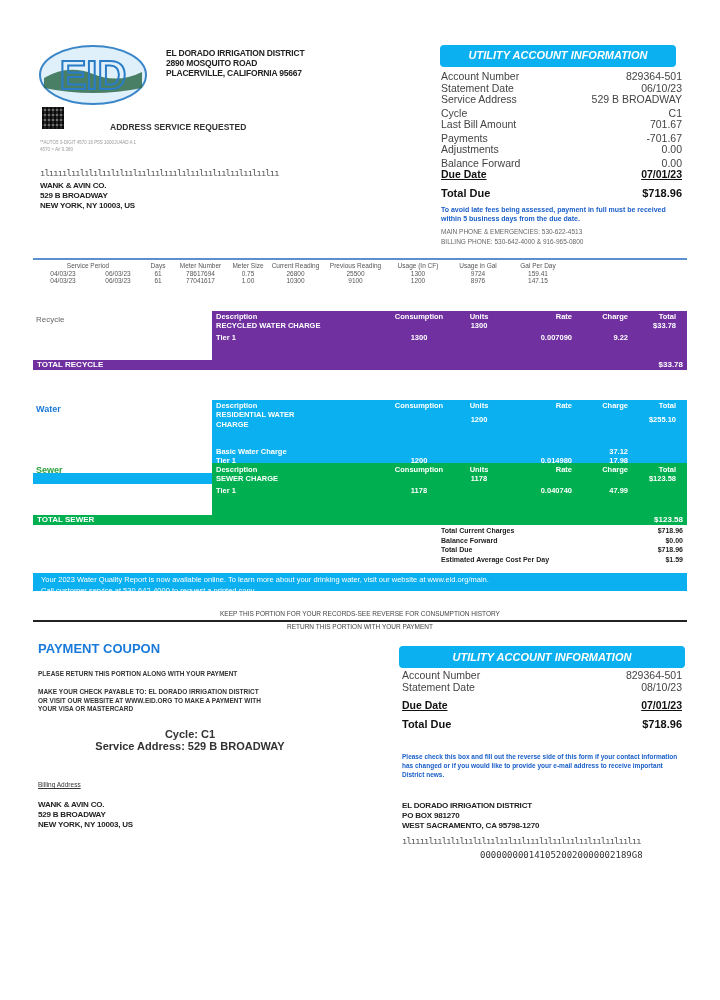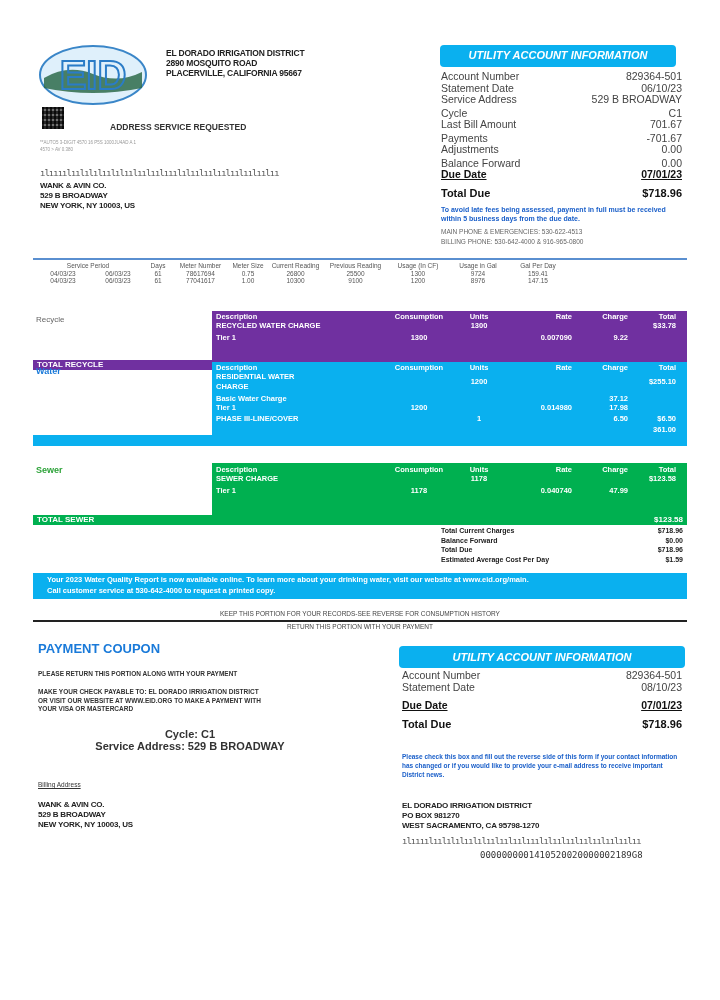--- a/index.html
+++ b/index.html
@@ -33,21 +33,21 @@
   .sect .panel { position: absolute; left: 179px; right: 0; top: 0; color: #fff; font-size: 7.5px; font-weight: bold; }
   .row { display: grid; grid-template-columns: 168px 70px 50px 68px 56px 48px; line-height: 9px; padding: 0 4px; }
   .row > span:nth-child(n+2) { text-align: right; }
   .row > span:nth-child(3) { text-align: center; }
   .row > span:nth-child(2) { text-align: center; }
   .sect .bar { position: absolute; left: 0; right: 0; color: #fff; font-size: 8px; font-weight: bold; padding: 0 4px; display: flex; justify-content: space-between; height: 10px; line-height: 10px; }
 
   .summary { font-size: 7px; font-weight: bold; color: #222; }
   .summary .s { display: flex; justify-content: space-between; line-height: 9.5px; }
 
-  .banner { left: 33px; top: 573px; width: 654px; height: 26px; background: #0ab0ef; color: #fff; font-size: 7.5px; font-weight: bold; padding: 2px 14px; line-height: 10.5px; }
+  .banner { left: 33px; top: 573px; width: 654px; height: 18px; background: #0ab0ef; color: #fff; font-size: 7.5px; font-weight: normal; padding: 2px 8px; line-height: 10.5px; }
   .tear { font-size: 6.5px; color: #444; text-align: center; width: 654px; left: 33px; }
   .divider { left: 33px; top: 620px; width: 654px; height: 2px; background: #222; }
 
   .pc-title { left: 38px; top: 641px; font-size: 13px; font-weight: bold; color: #1a7ad9; }
   .pc-txt { font-size: 6.5px; font-weight: bold; color: #333; line-height: 8.5px; }
   .center-info { left: 40px; width: 300px; text-align: center; font-size: 11px; font-weight: bold; color: #333; line-height: 12px; }
 </style>
 </head>
 <body>
 
@@ -187,40 +187,40 @@
         <span>9.22</span>
         <span></span>
       </div>
   </div>
   <div class="bar" style="top:49px;background:#7030a0;">
       <span>TOTAL RECYCLE</span>
       <span>$33.78</span>
     </div>
 </div>
 
-<div class="sect" style="top:362px;height:84px;">
+<div class="sect" style="top:400px;height:84px;">
   <div class="lbl" style="color:#1a7ad9;">Water</div>
   <div class="panel" style="background:#0ab0ef;height:84px;padding-top:1px;">
     <div class="row">
         <span>Description</span>
         <span>Consumption</span>
         <span>Units</span>
         <span>Rate</span>
         <span>Charge</span>
         <span>Total</span>
       </div>
     <div class="row" style="line-height:10px;align-items:center">
         <span style="width:110px">RESIDENTIAL WATER CHARGE</span>
         <span></span>
         <span>1200</span>
         <span></span>
         <span></span>
         <span>$255.10</span>
       </div>
-    <div class="row" style="margin-top:2px">
+    <div class="row" style="margin-top:17px">
         <span>Basic Water Charge</span>
         <span></span>
         <span></span>
         <span></span>
         <span>37.12</span>
         <span></span>
       </div>
     <div class="row">
         <span>Tier 1</span>
         <span>1200</span>

